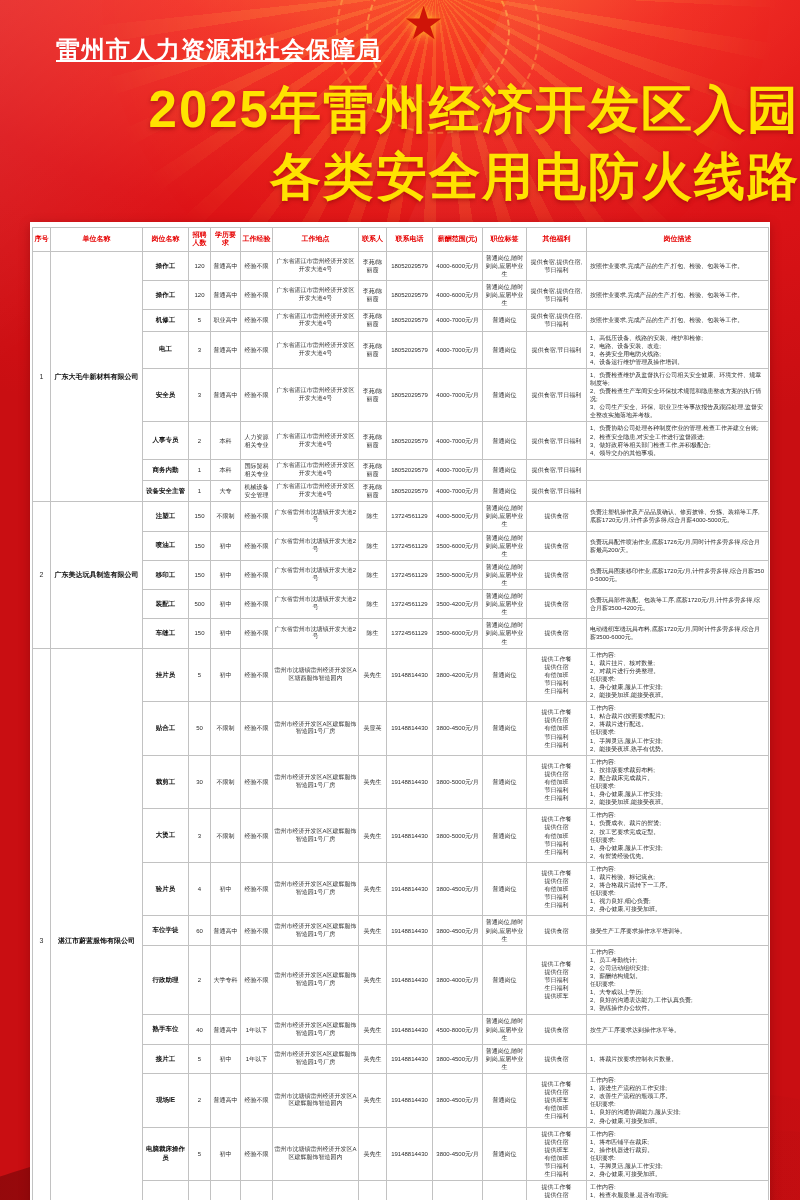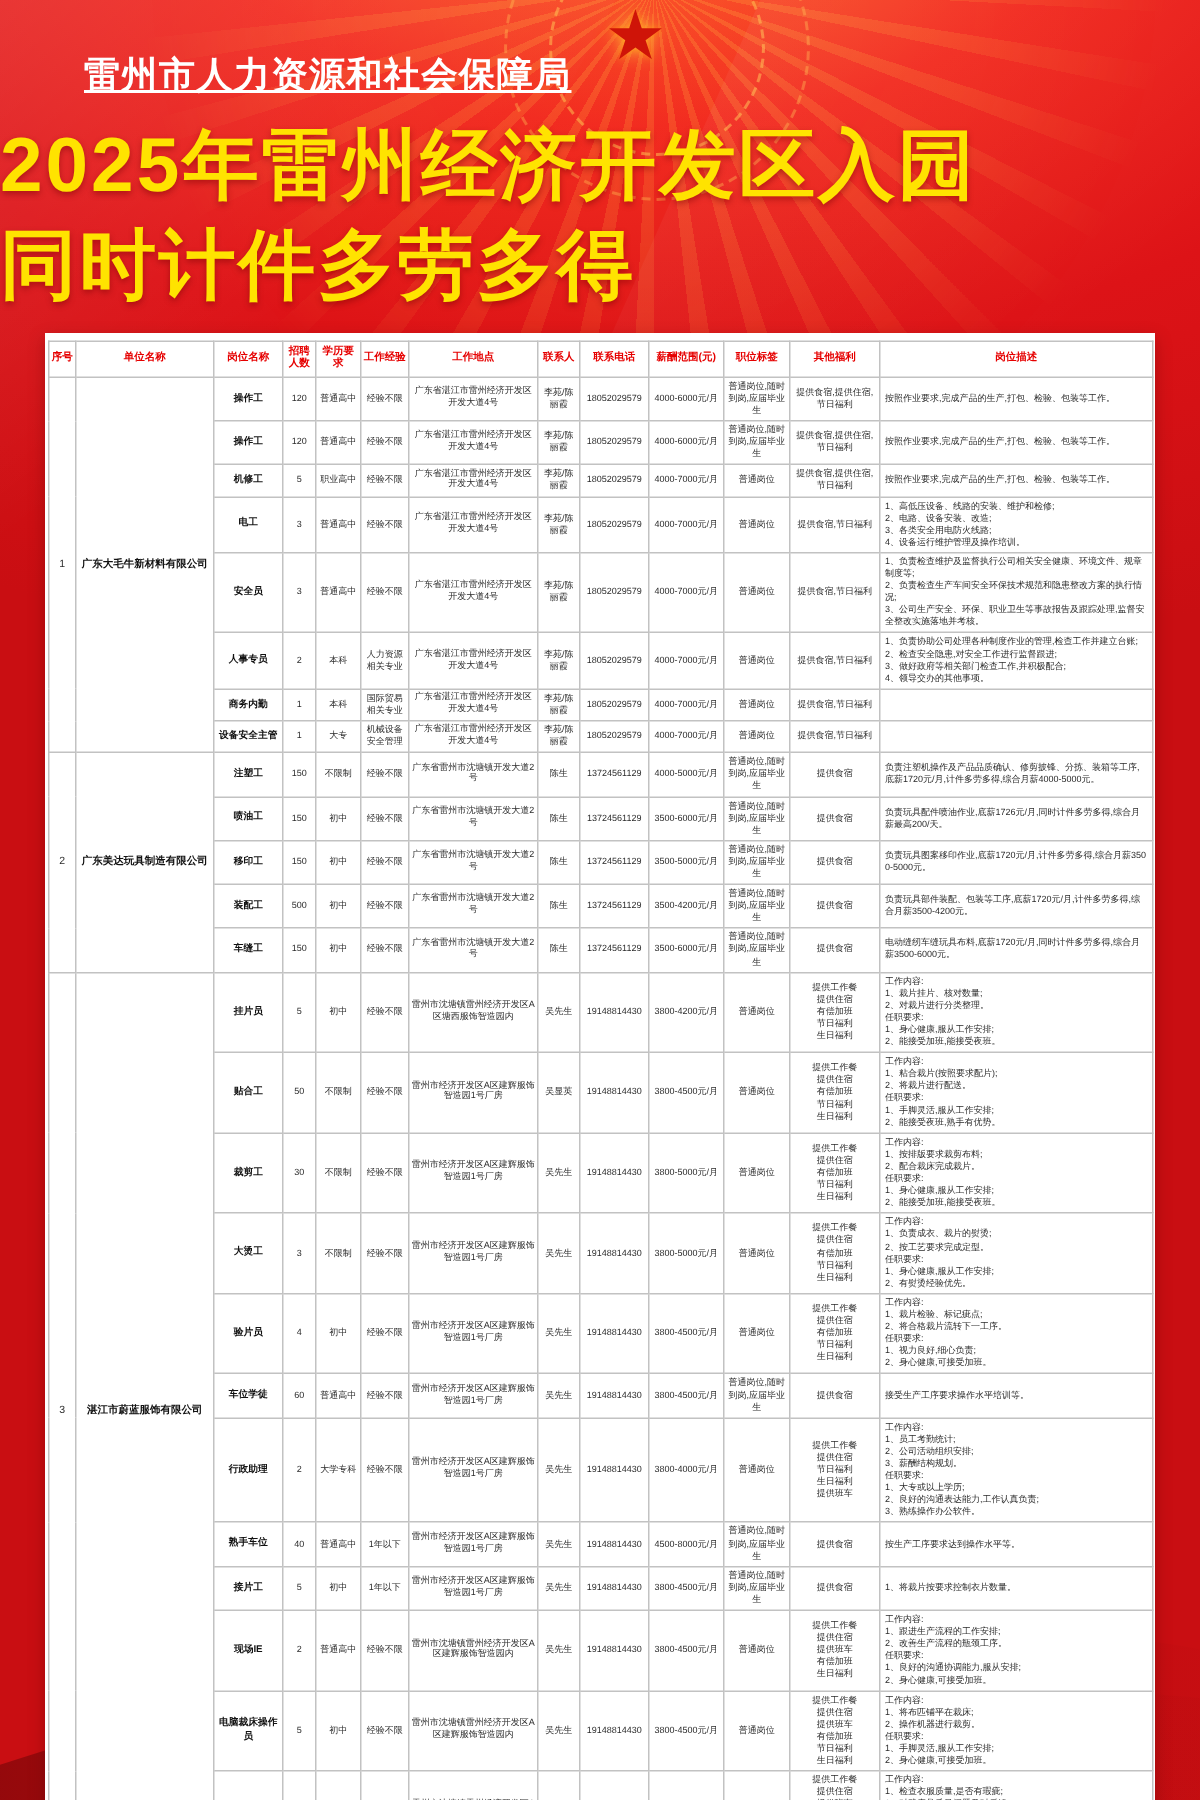--- a/index.html
+++ b/index.html
@@ -22,21 +22,21 @@
     -webkit-mask:radial-gradient(circle, #000 0%, rgba(0,0,0,.55) 45%, transparent 72%);
             mask:radial-gradient(circle, #000 0%, rgba(0,0,0,.55) 45%, transparent 72%);
     pointer-events:none;}
   .ring{position:absolute;border:2px dashed rgba(255,190,80,.55);border-radius:50%;pointer-events:none;}
   .ring.r1{left:366px;top:-40px;width:140px;height:140px;}
   .ring.r2{left:336px;top:-70px;width:200px;height:200px;opacity:.7;}
   .star{position:absolute;left:403px;top:-4px;font-size:46px;color:#cf1408;
     text-shadow:0 0 12px rgba(255,200,60,.9), 0 0 4px rgba(255,120,0,.9);pointer-events:none;}
 
   .agency{position:absolute;left:56px;top:34px;color:#ffffff;font-size:24px;font-weight:bold;letter-spacing:1px;text-decoration:underline;}
-  .title{position:absolute;left:0;top:76px;width:100%;text-align:left;color:#ffe300;
+  .title{position:absolute;left:0;top:76px;width:100%;text-align:right;color:#ffe300;
     font-weight:900;font-size:51px;line-height:67px;letter-spacing:2px;
     text-shadow:0 2px 4px rgba(110,0,0,.45);}
 
   .panel{position:absolute;left:30px;top:222px;width:740px;background:#ffffff;
     box-shadow:0 3px 10px rgba(90,0,0,.35);padding:5px 2px 8px 2px;box-sizing:border-box;}
   table{border-collapse:collapse;width:736px;table-layout:fixed;margin:0 auto;}
   th,td{border:1px solid #c2c2c2;overflow:hidden;}
   th{color:#e60000;font-size:7px;font-weight:bold;padding:3px 1px;line-height:1.2;}
   td{font-size:6px;color:#2b2b2b;text-align:center;vertical-align:middle;padding:2px 1px;line-height:1.35;word-break:break-all;}
   td.idx{font-size:7px;}
@@ -54,21 +54,21 @@
 <div class="ring r2"></div>
 <div class="star">★</div>
 <div class="beam"></div>
 <div class="beam b2"></div>
 <div class="swoosh"></div>
 <div class="swoosh s2"></div>
 
 <div class="agency">雷州市人力资源和社会保障局</div>
 <div class="title">
   <div>2025年雷州经济开发区入园</div>
-  <div>同时计件多劳多得</div>
+  <div>各类安全用电防火线路</div>
 </div>
 
 <div class="panel">
   <table>
     <colgroup>
       <col style="width:18px">
         <col style="width:92px">
         <col style="width:46px">
         <col style="width:22px">
       <col style="width:30px">

